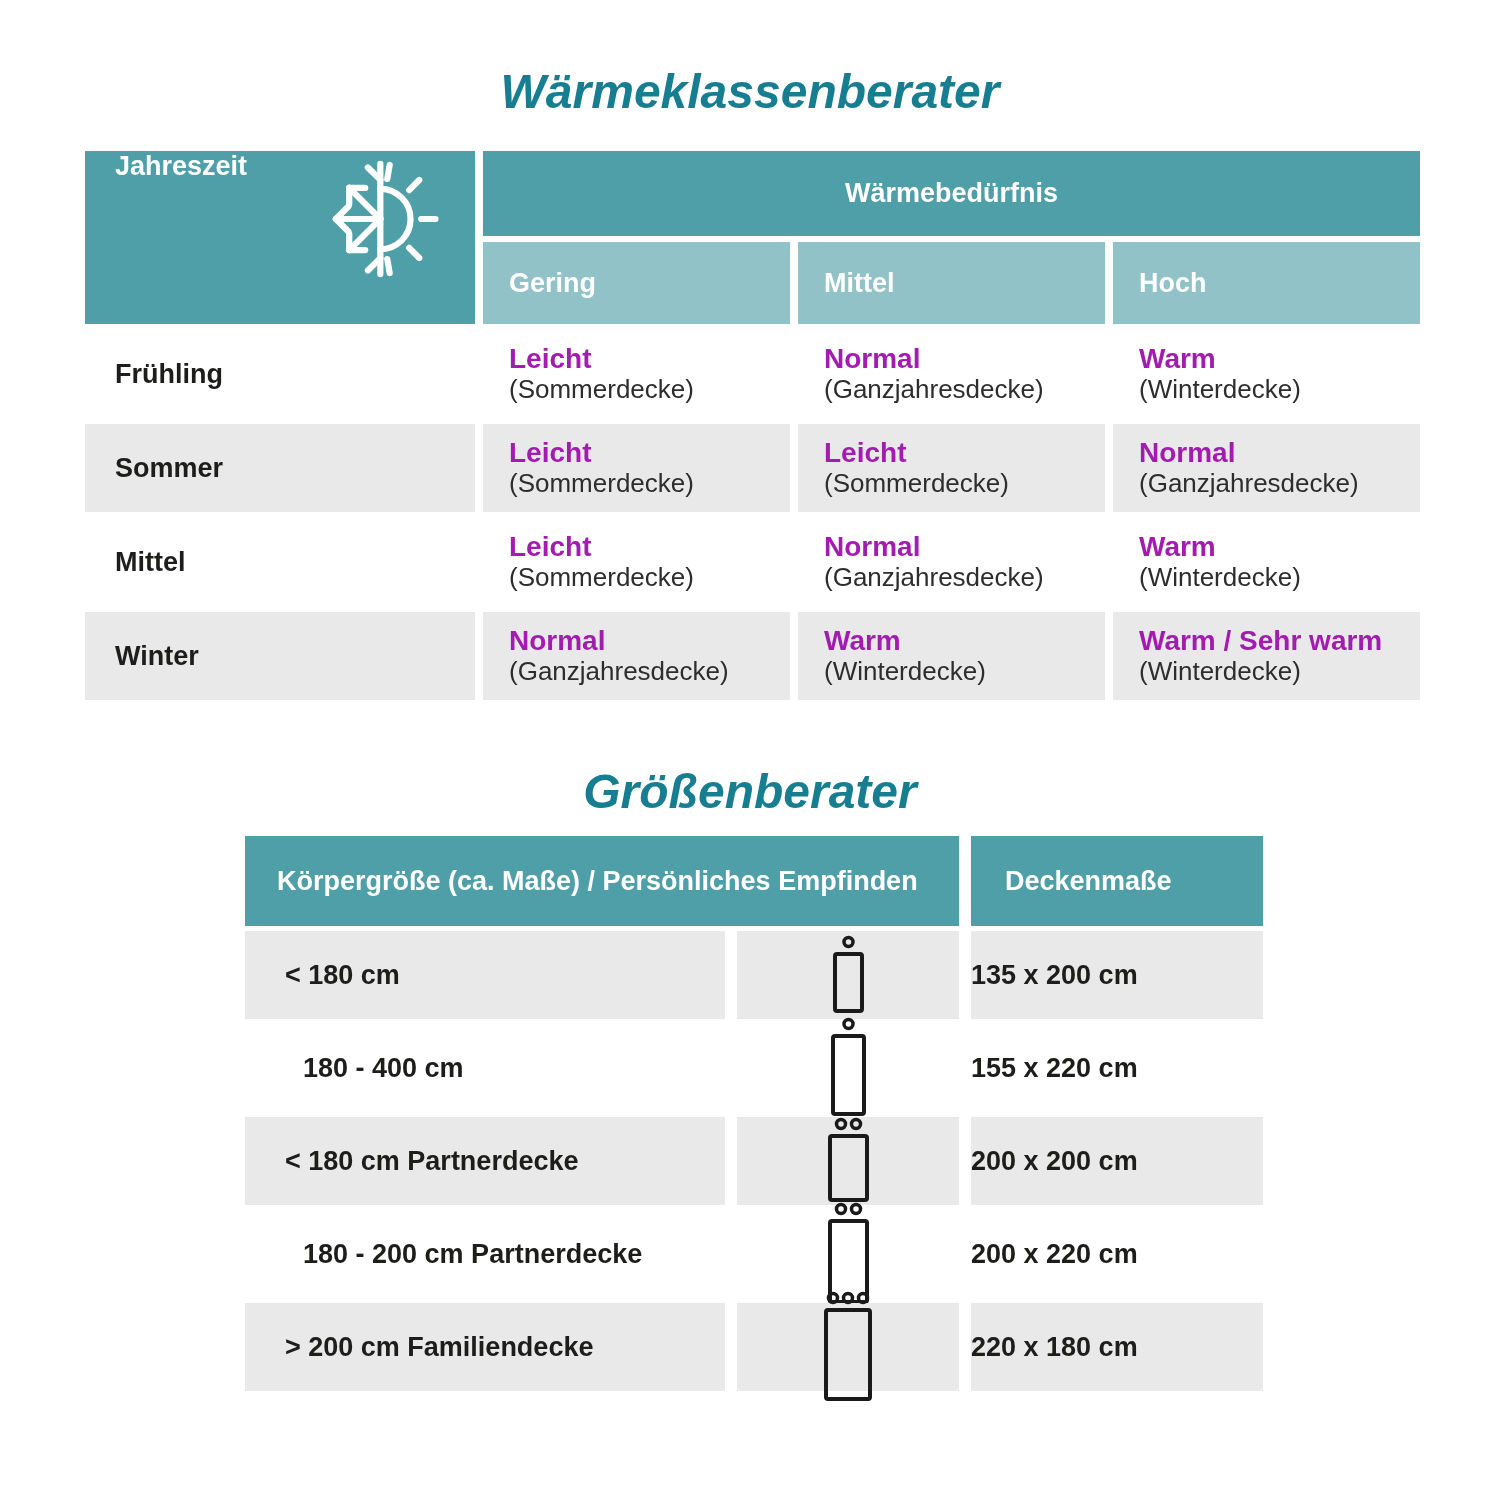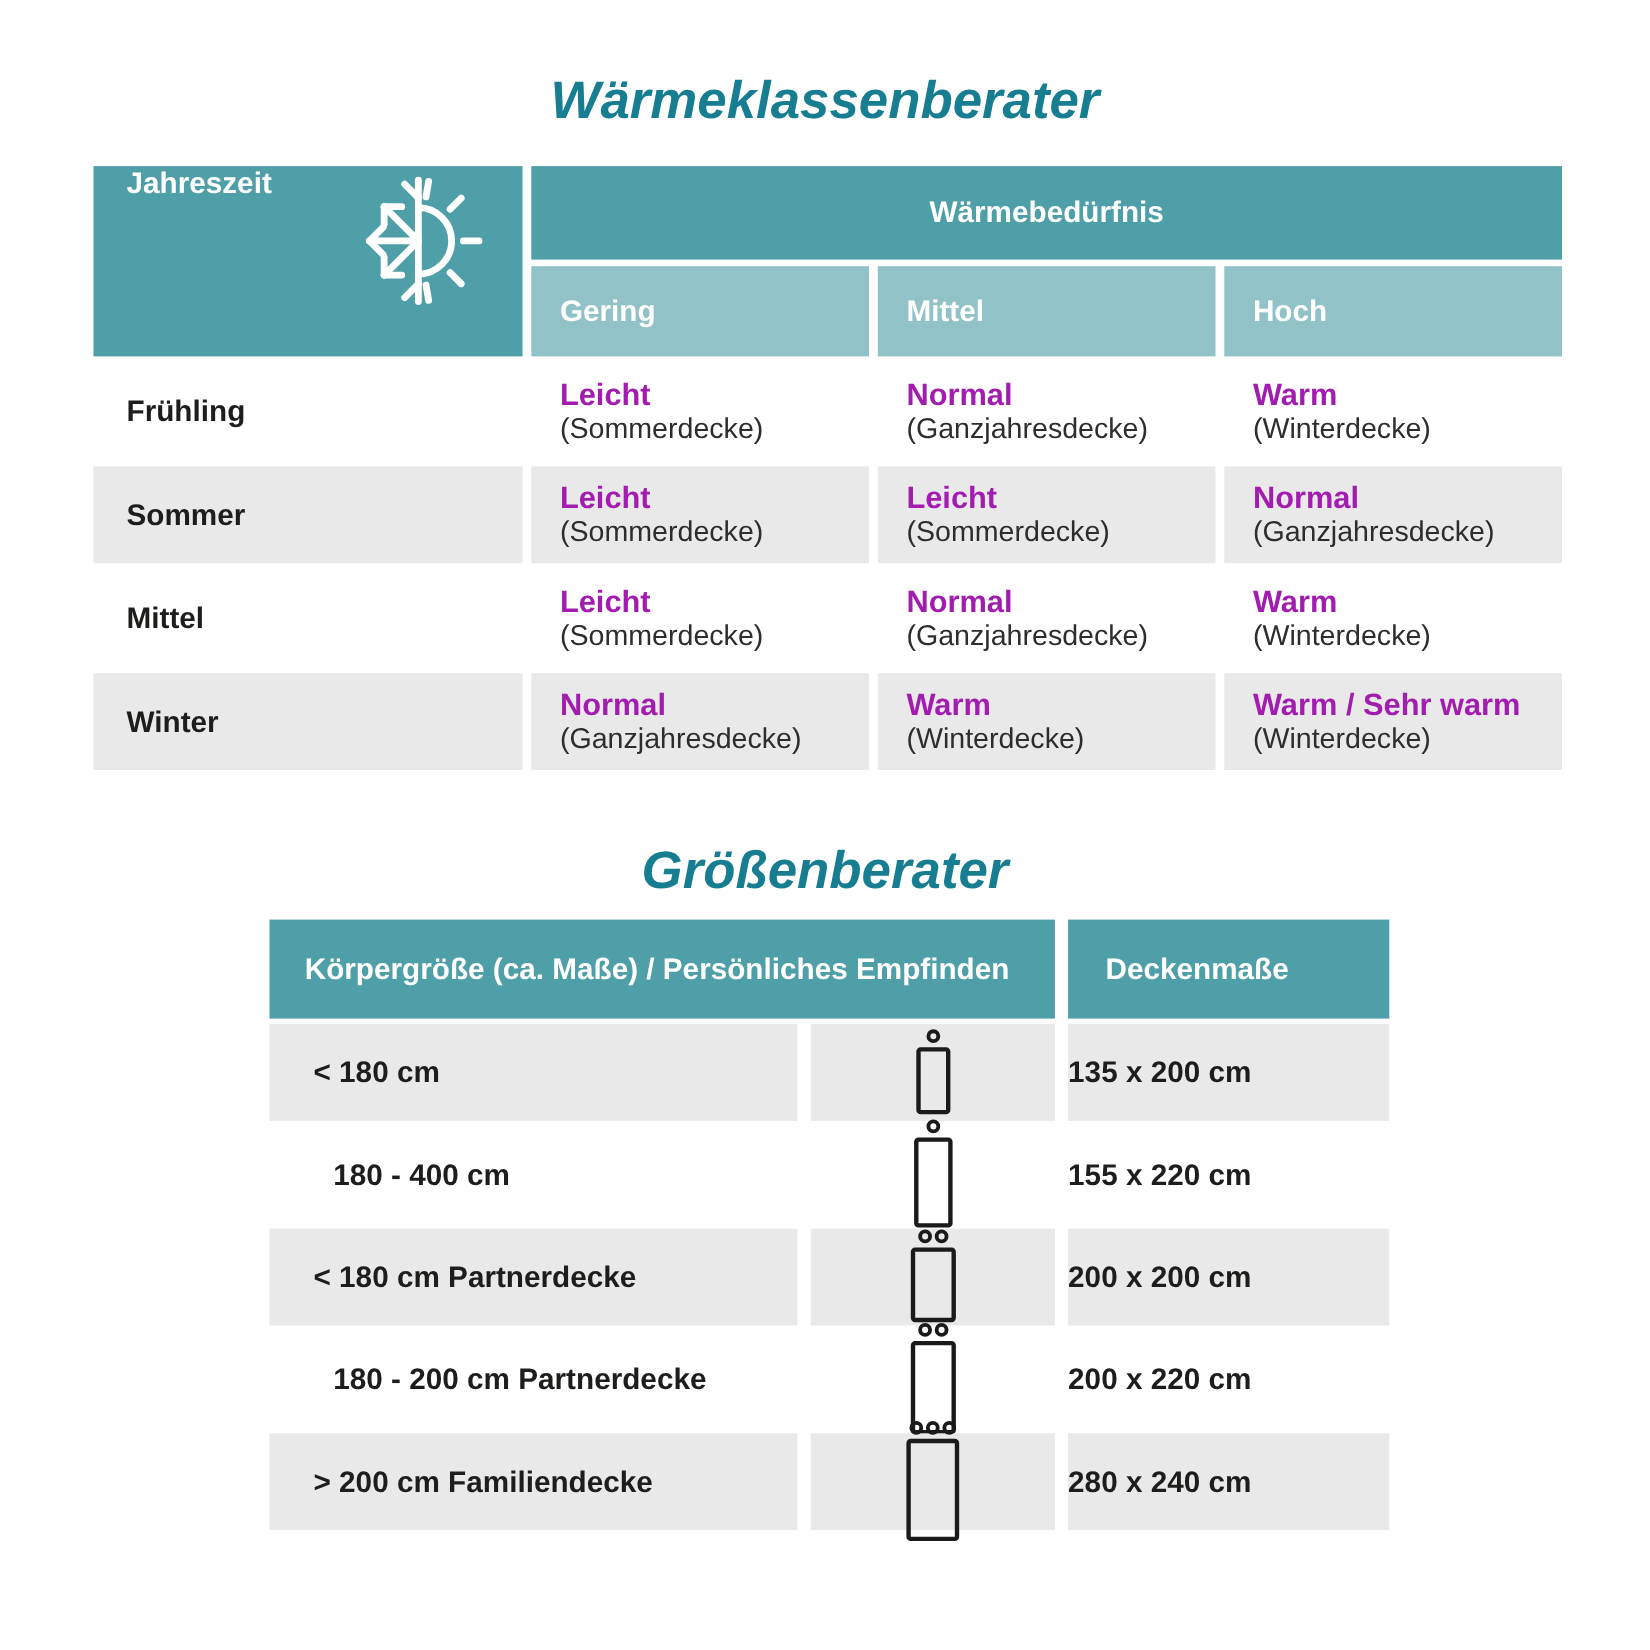--- a/index.html
+++ b/index.html
@@ -172,16 +172,16 @@
       <div class="st-size">200 x 220 cm</div>
       <div class="st-label gray">&gt; 200 cm Familiendecke</div>
       <div class="st-icon gray">
         <svg width="54" height="115" viewBox="0 0 54 115">
           <circle cx="12" cy="8" r="4.5" fill="none" stroke="#1a1a1a" stroke-width="3.5"></circle>
           <circle cx="27" cy="8" r="4.5" fill="none" stroke="#1a1a1a" stroke-width="3.5"></circle>
           <circle cx="42" cy="8" r="4.5" fill="none" stroke="#1a1a1a" stroke-width="3.5"></circle>
           <rect x="5" y="20" width="44" height="89" rx="2" fill="none" stroke="#1a1a1a" stroke-width="4"></rect>
         </svg>
       </div>
-      <div class="st-size gray">280 x 240 cm</div>
+      <div class="st-size gray">220 x 180 cm</div>
     </div>
 
 </div>
 
 </body></html>

